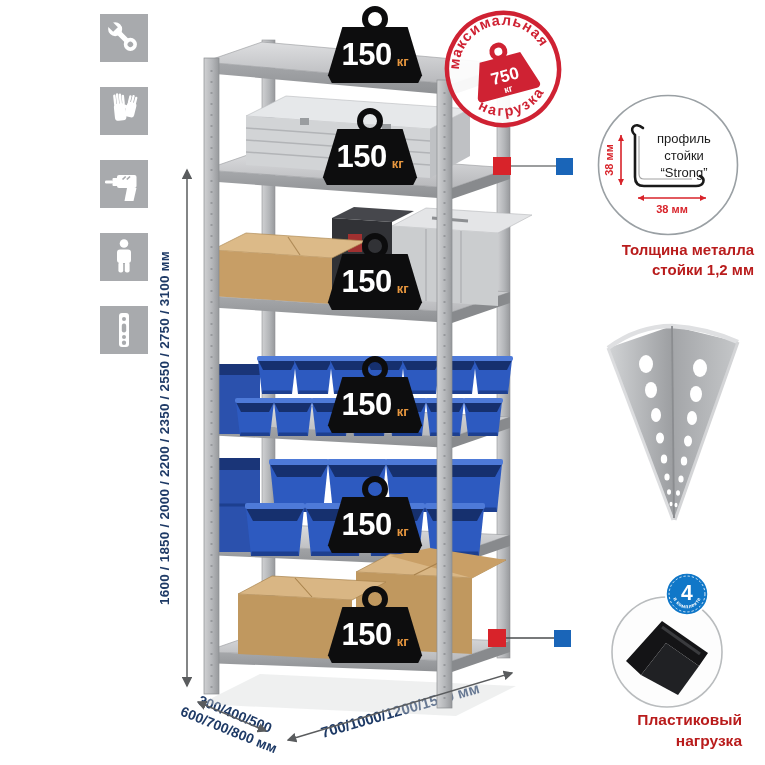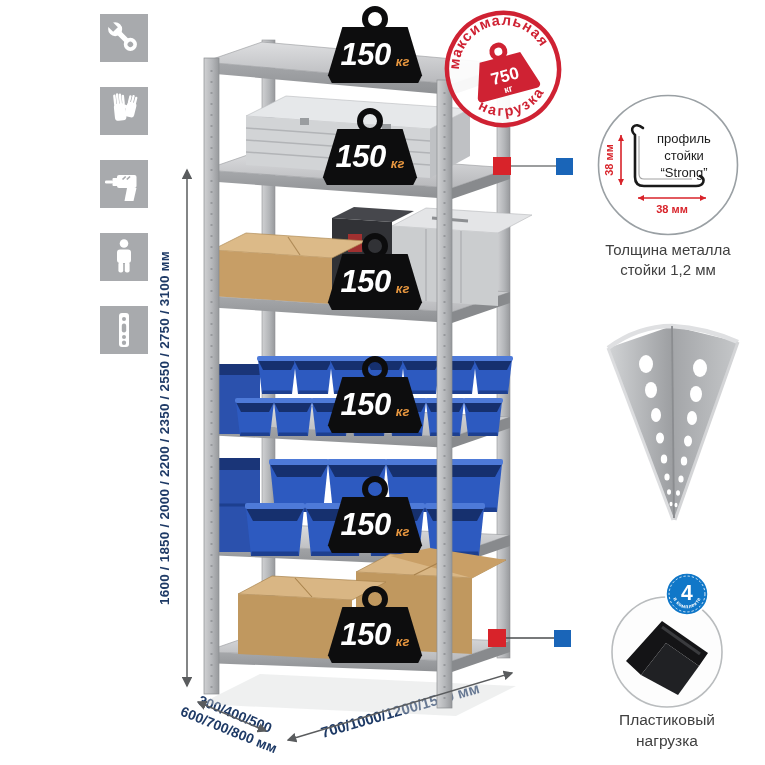--- a/index.html
+++ b/index.html
@@ -10,28 +10,28 @@
   
   .icon-tile{position:absolute;left:100px;width:48px;height:48px;background:#a8aaad;}
 
   
   .dim-label{position:absolute;color:#1e3a66;font-weight:bold;white-space:nowrap;}
   .dim-height{left:164px;top:428px;transform:translate(-50%,-50%) rotate(-90deg);font-size:13.5px;letter-spacing:.2px;}
   .dim-depth{left:232px;top:722px;transform:translate(-50%,-50%) rotate(22deg);font-size:14px;line-height:1.2;text-align:center;white-space:pre;}
   .dim-width{left:400px;top:710px;transform:translate(-50%,-50%) rotate(-16deg);font-size:15px;}
 
   
-  .weight{position:absolute;width:96px;z-index:6;text-align:right;font-style:italic;}
+  .weight{position:absolute;width:96px;z-index:6;text-align:right;}
   .w-ring{width:14px;height:14px;border:6px solid #0c0c0d;border-radius:50%;margin:0 auto -5px;}
   .w-body{height:56px;background:#0d0d0e;clip-path:polygon(16% 0,84% 0,99% 86%,95% 100%,5% 100%,1% 86%);
           display:flex;align-items:center;justify-content:center;gap:5px;}
   .w-num{font-size:31px;font-weight:bold;color:#fff;letter-spacing:-.5px;}
   .w-unit{font-size:13px;font-weight:bold;color:#e8973f;margin-top:13px;}
 
-  .caption{position:absolute;color:#404040;font-weight:400;text-align:center;line-height:1.35;}
+  .caption{position:absolute;color:#b91c1c;font-weight:700;text-align:right;line-height:1.35;}
   .abs{position:absolute;}
 </style>
 </head>
 <body>
 
 <div class="canvas">
 
   <div class="icon-tile" style="top:14px">
     <svg width="48" height="48" viewBox="0 0 48 48">
       <g transform="rotate(-45 24 24)" fill="#fff">

